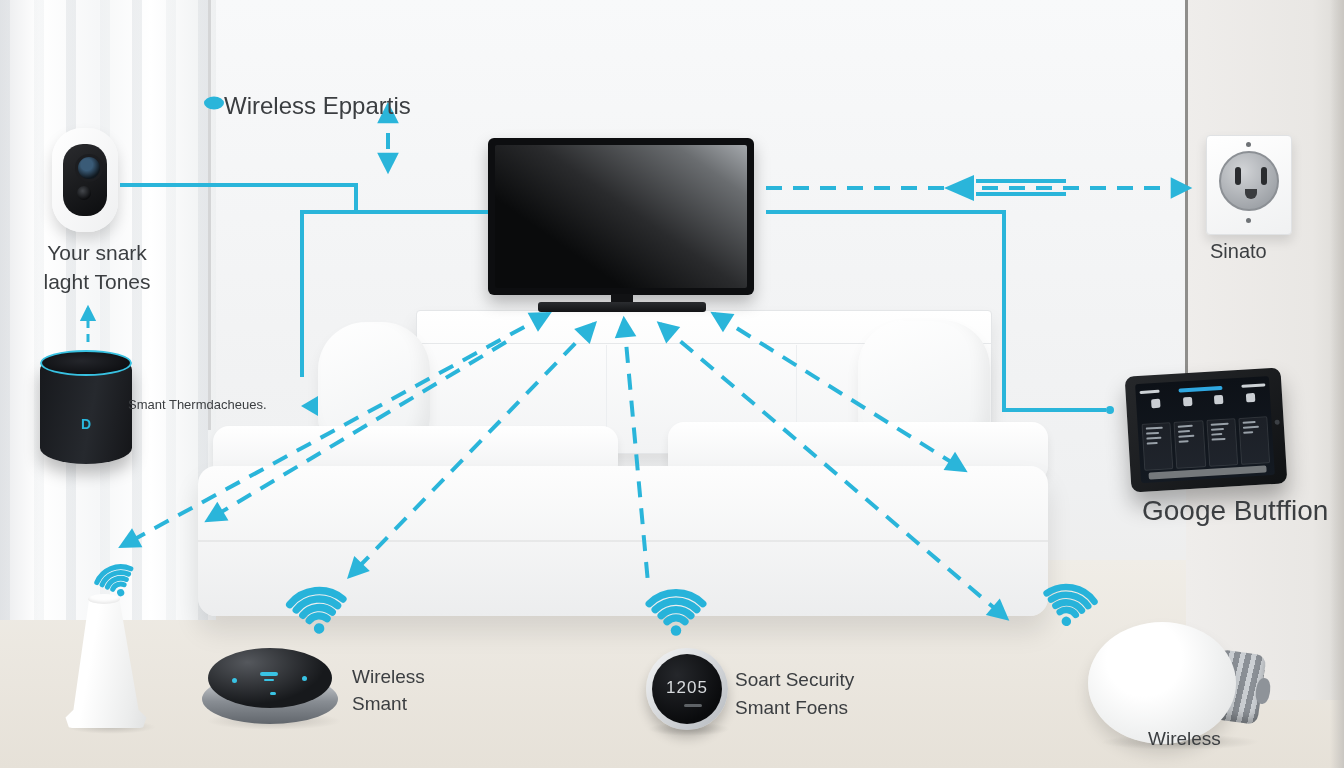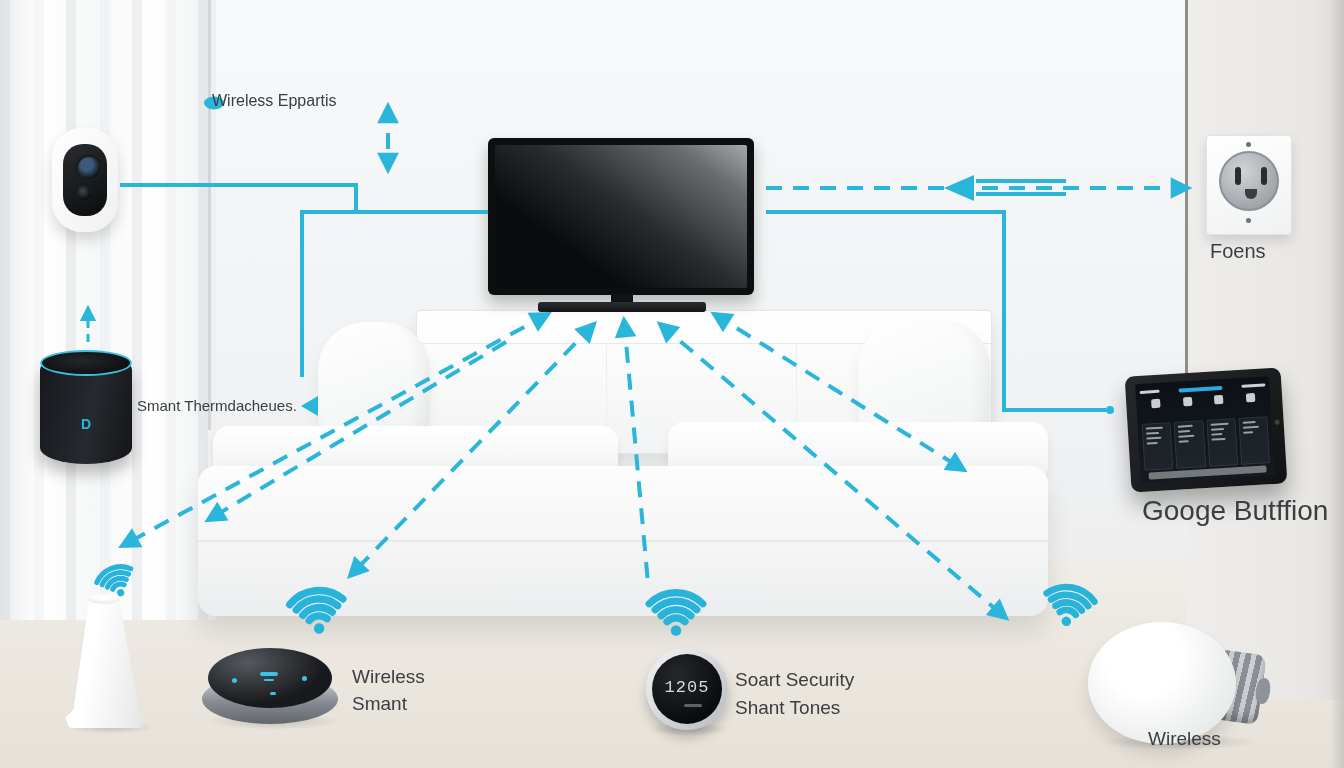--- a/index.html
+++ b/index.html
@@ -82,34 +82,34 @@
   .puck-base{position:absolute;left:0;top:26px;width:136px;height:50px;border-radius:50%;
       background:linear-gradient(180deg,#dcdfe2,#888d93 55%,#61666c);}
   .puck-top{position:absolute;left:6px;top:0;width:124px;height:60px;border-radius:50%;
       background:radial-gradient(ellipse at 32% 24%,#55585d,#17191c 65%);}
   .puck-glyph{position:absolute;background:#39c3e4;border-radius:2px;}
   .thermo{left:646px;top:648px;width:82px;height:82px;border-radius:50%;
       background:linear-gradient(135deg,#f4f5f6,#b6babf);box-shadow:0 8px 12px rgba(0,0,0,.2);}
   .thermo-face{position:absolute;inset:6px;border-radius:50%;
       background:radial-gradient(circle at 36% 30%,#25272b,#0a0b0d 72%);}
   .thermo-display{position:absolute;left:0;top:24px;width:100%;text-align:center;color:#d8dbde;
-      font-size:17px;letter-spacing:1px;font-family:Liberation Mono, monospace;}
+      font-size:17px;letter-spacing:1px;font-family:Liberation Sans, sans-serif;}
   .thermo-sub{position:absolute;left:32px;top:50px;width:18px;height:3px;background:#5e6266;border-radius:2px;}
   .bulb-glass{left:1088px;top:622px;width:148px;height:122px;border-radius:50%;
       background:radial-gradient(circle at 38% 30%,#ffffff 0 30%,#f0f1f1 60%,#dedfdf);box-shadow:0 10px 16px rgba(0,0,0,.12);}
   .bulb-neck{left:1196px;top:654px;width:40px;height:66px;transform:rotate(7deg);
       background:linear-gradient(180deg,#f3f3f3,#dfe0e0);border-radius:0 16px 16px 0/0 24px 24px 0;}
   .bulb-screw{left:1214px;top:652px;width:48px;height:70px;transform:rotate(8deg);border-radius:10px;
       background:repeating-linear-gradient(95deg,#ccd0d4 0 5px,#8b9096 5px 11px);box-shadow:inset 0 -6px 8px rgba(0,0,0,.25);}
   .bulb-tip{left:1256px;top:678px;width:14px;height:26px;transform:rotate(8deg);border-radius:45%;background:#8e9399;}
   
   .lbl{position:absolute;color:#3b3e41;z-index:6;}
-  .lbl-wireless{left:212px;top:92px;font-size:16px;}
+  .lbl-wireless{left:224px;top:92px;font-size:24px;}
   .lbl-snark{left:32px;top:238px;width:130px;text-align:center;font-size:21px;line-height:29px;}
-  .lbl-thermo-wall{left:137px;top:397px;font-size:15px;}
+  .lbl-thermo-wall{left:128px;top:397px;font-size:13px;}
   .lbl-sinato{left:1210px;top:240px;font-size:20px;}
   .lbl-tablet{left:1142px;top:495px;font-size:28px;}
   .lbl-security{left:352px;top:663px;font-size:19px;line-height:27px;}
   .lbl-center{left:735px;top:666px;font-size:19px;line-height:28px;}
   .lbl-bulb{left:1148px;top:728px;font-size:19px;}
   svg.overlay{position:absolute;left:0;top:0;z-index:5;}
   .dash{stroke:#2ab5da;stroke-width:4;fill:none;stroke-dasharray:16 11;}
   .dash-thin{stroke:#2ab5da;stroke-width:3;fill:none;stroke-dasharray:8 6;}
   .solid{stroke:#2ab5da;stroke-width:4;fill:none;}
   .wifi path{stroke:#27b3da;stroke-width:7;fill:none;stroke-linecap:round;}
@@ -313,26 +313,30 @@
     <g class="wifi" transform="translate(1068,612) rotate(10) scale(0.95)">
       <circle cx="0" cy="10" r="5"></circle>
       <path d="M-8.5,1.5 A12,12 0 0 1 8.5,1.5"></path>
       <path d="M-14.1,-4.1 A20,20 0 0 1 14.1,-4.1"></path>
       <path d="M-19.8,-9.8 A28,28 0 0 1 19.8,-9.8"></path>
       <path d="M-25.5,-15.5 A36,36 0 0 1 25.5,-15.5"></path>
     </g>
   </svg>
 
   <div class="lbl lbl-wireless">Wireless Eppartis</div>
+  <div class="lbl lbl-snark">
+    <div>Your snark</div>
+    <div>laght Tones</div>
+  </div>
   <div class="lbl lbl-thermo-wall">Smant Thermdacheues.</div>
-  <div class="lbl lbl-sinato">Foens</div>
+  <div class="lbl lbl-sinato">Sinato</div>
   <div class="lbl lbl-tablet">Googe Butffion</div>
   <div class="lbl lbl-security">
     <div>Wireless</div>
     <div>Smant</div>
   </div>
   <div class="lbl lbl-center">
     <div>Soart Security</div>
-    <div>Shant Tones</div>
+    <div>Smant Foens</div>
   </div>
   <div class="lbl lbl-bulb">Wireless</div>
 
 </div>
 
 </body></html>

